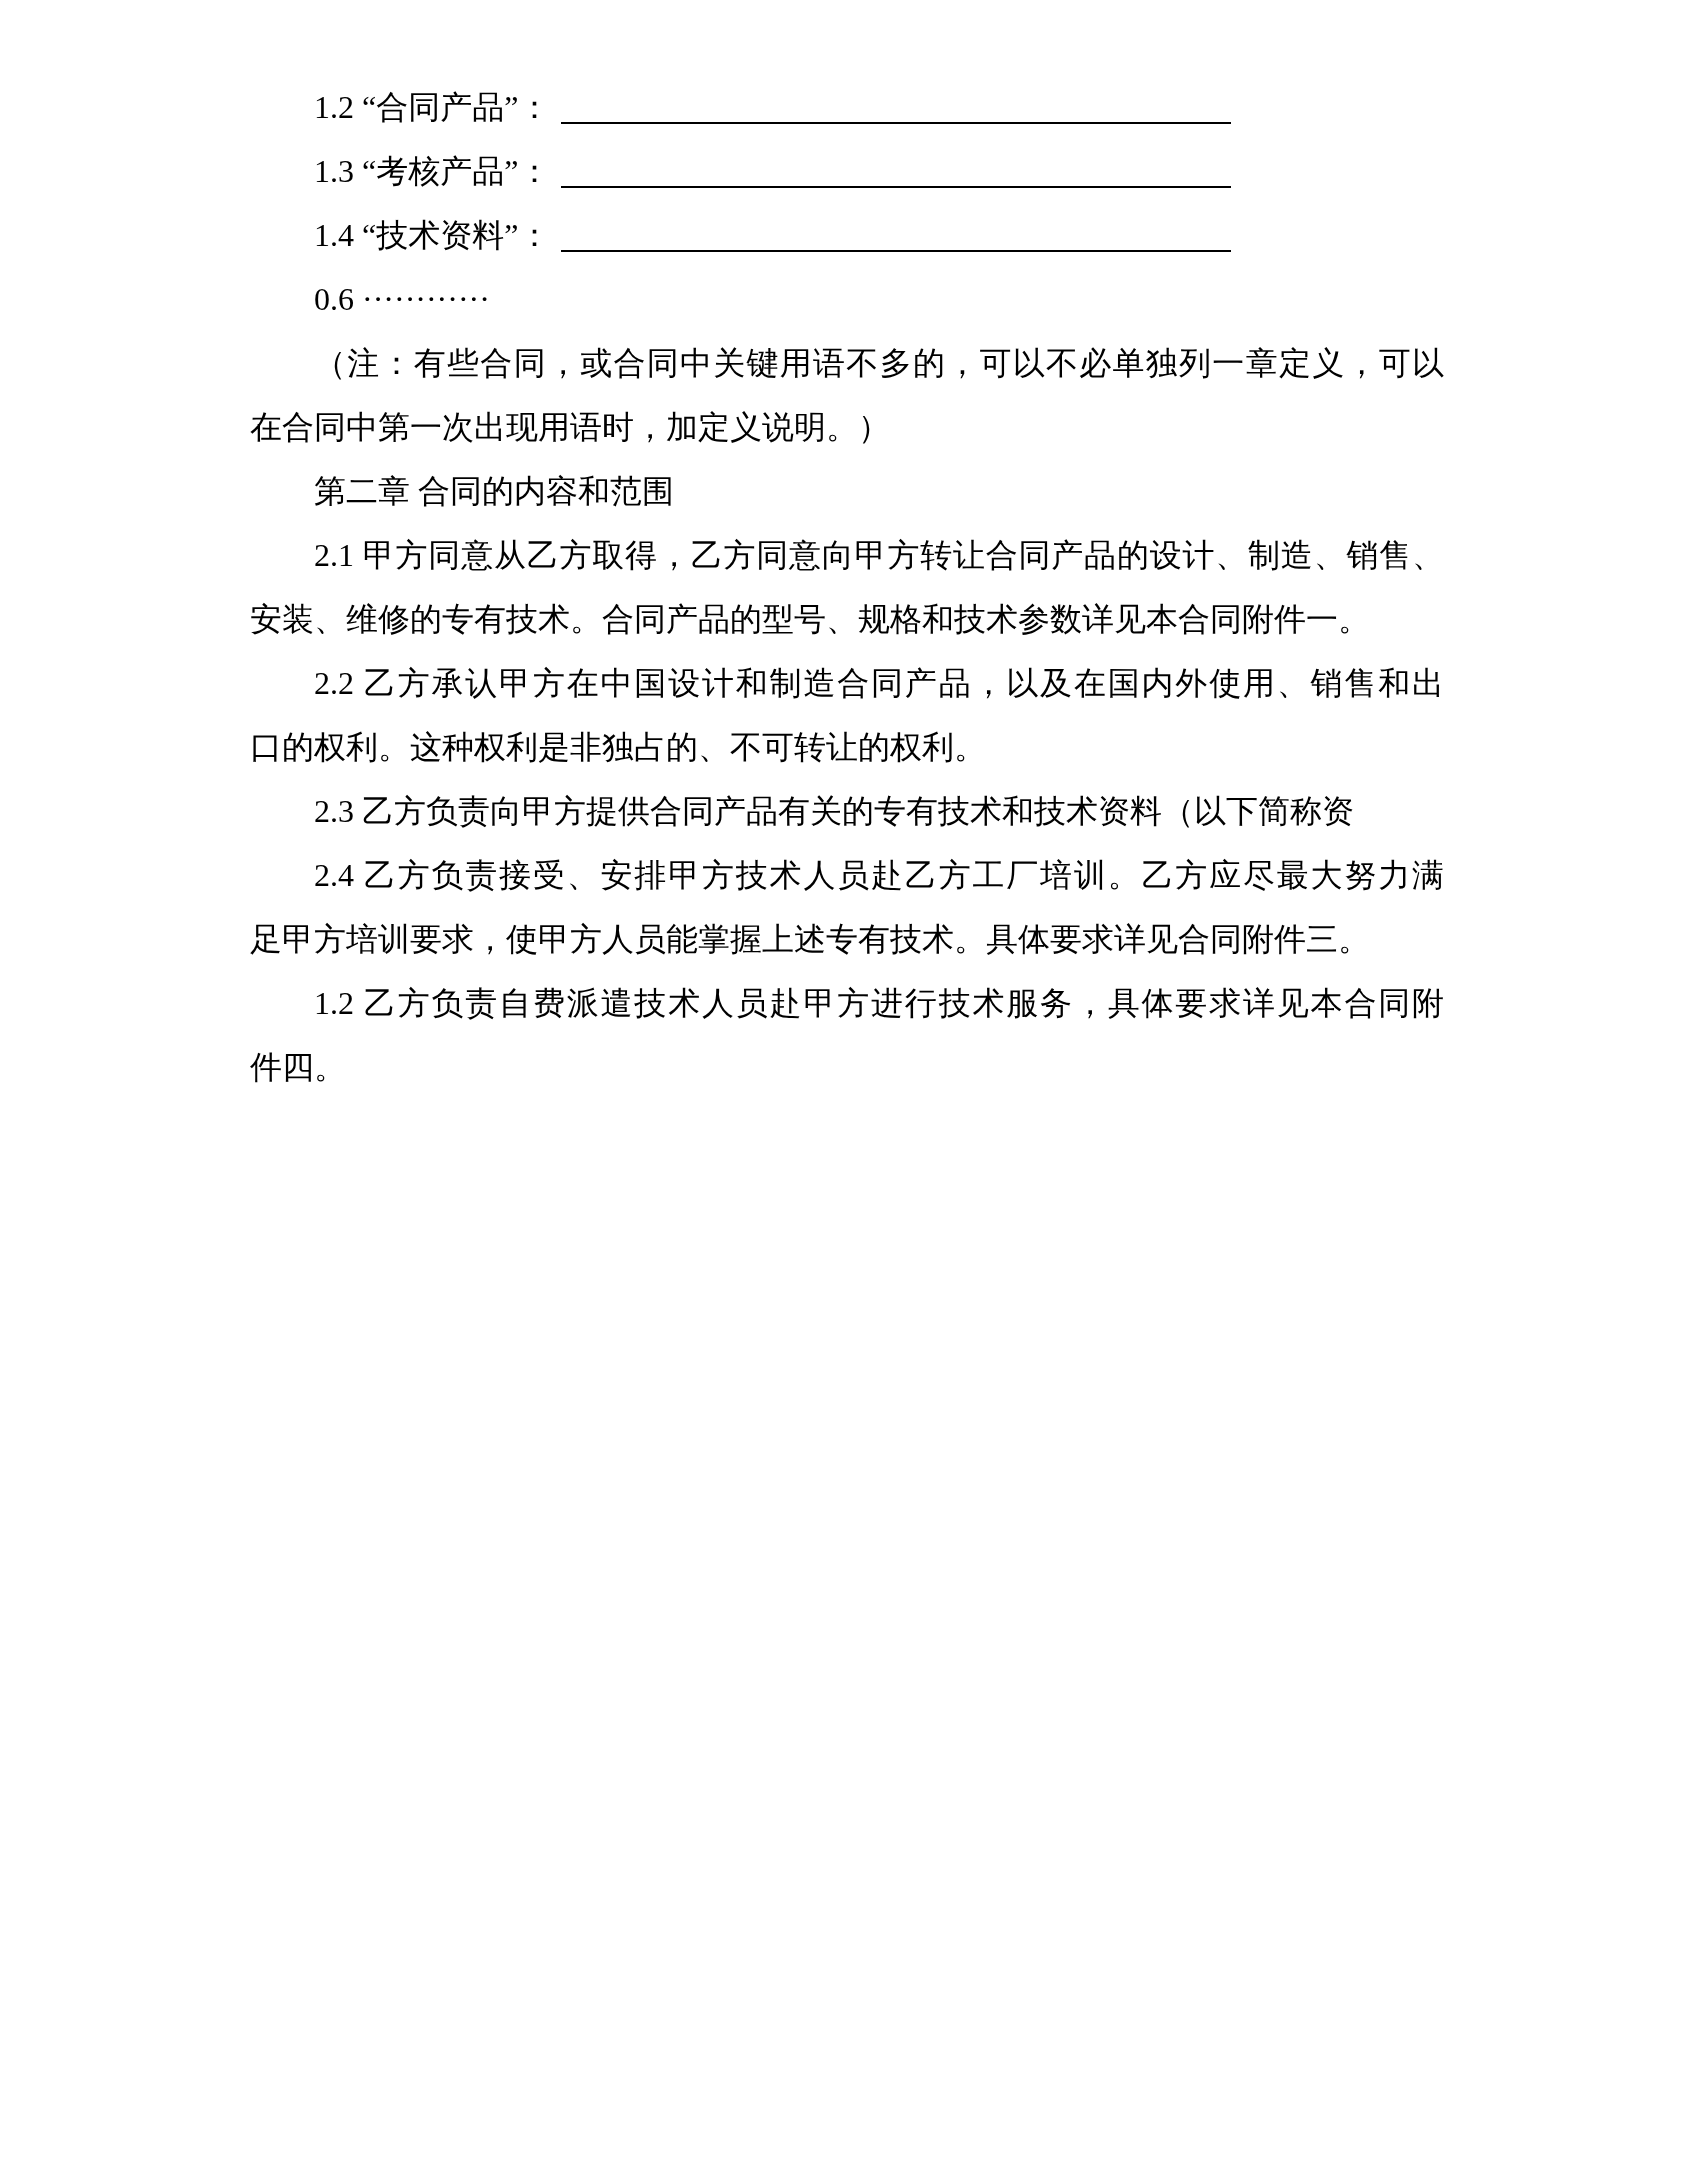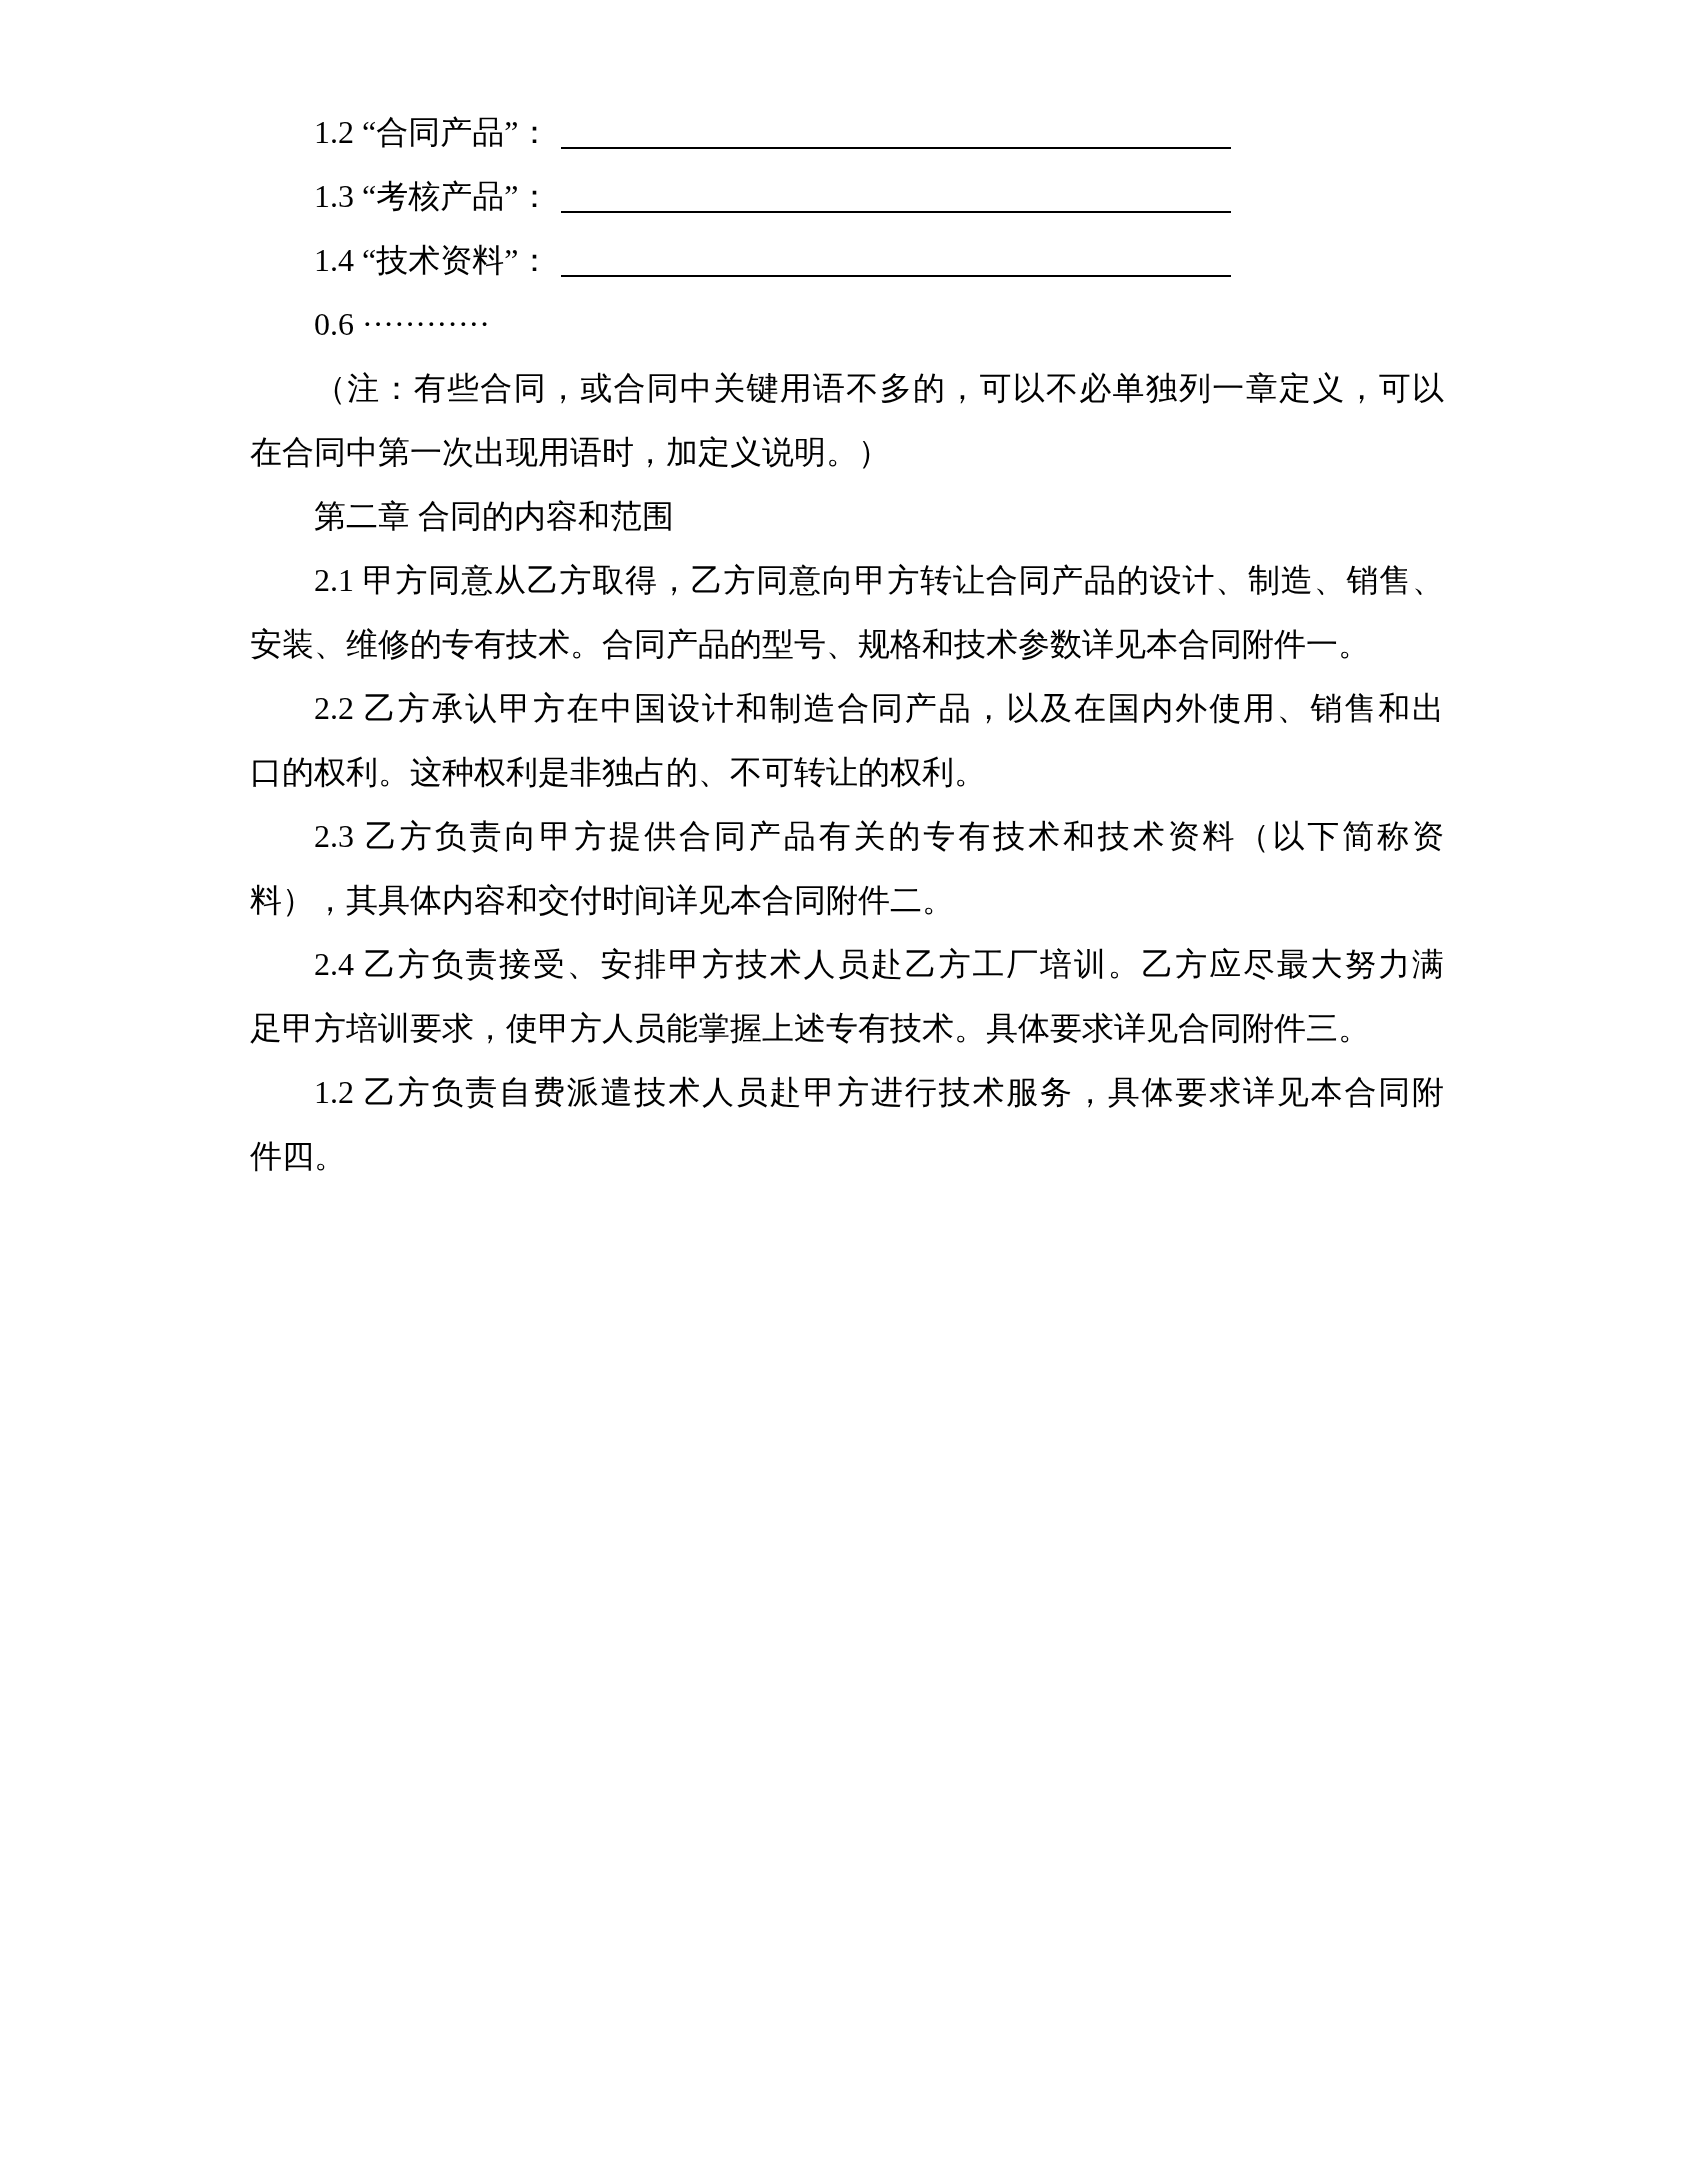--- a/index.html
+++ b/index.html
@@ -11,21 +11,21 @@
     width: 1686px;
     height: 2182px;
     overflow: hidden;
     font-family: "Liberation Serif", "DejaVu Serif", serif;
     color: #000000;
   }
   .page {
     box-sizing: border-box;
     width: 1686px;
     height: 2182px;
-    padding: 100px 242px 0 250px;
+    padding: 75px 242px 0 250px;
     background: #ffffff;
   }
   .doc {
     width: 1194px;
     font-size: 32px;
     line-height: 64px;
   }
   p.para {
     margin: 0;
     padding: 0;
@@ -94,21 +94,20 @@
       <span class="ln">安装、维修的专有技术。合同产品的型号、规格和技术参数详见本合同附件一。</span>
     </p>
 
     <p class="para p-c2">
       <span class="ln ln-first">2.2 乙方承认甲方在中国设计和制造合同产品，以及在国内外使用、销售和出</span>
       <span class="ln">口的权利。这种权利是非独占的、不可转让的权利。</span>
     </p>
 
     <p class="para p-c3">
       <span class="ln ln-first">2.3 乙方负责向甲方提供合同产品有关的专有技术和技术资料（以下简称资</span>
-      <span class="ln">料），其具体内容和交付时间详见本合同附件二。</span>
     </p>
 
     <p class="para p-c4">
       <span class="ln ln-first">2.4 乙方负责接受、安排甲方技术人员赴乙方工厂培训。乙方应尽最大努力满</span>
       <span class="ln">足甲方培训要求，使甲方人员能掌握上述专有技术。具体要求详见合同附件三。</span>
     </p>
 
     <p class="para p-c5">
       <span class="ln ln-first">1.2 乙方负责自费派遣技术人员赴甲方进行技术服务，具体要求详见本合同附</span>
       <span class="ln">件四。</span>

